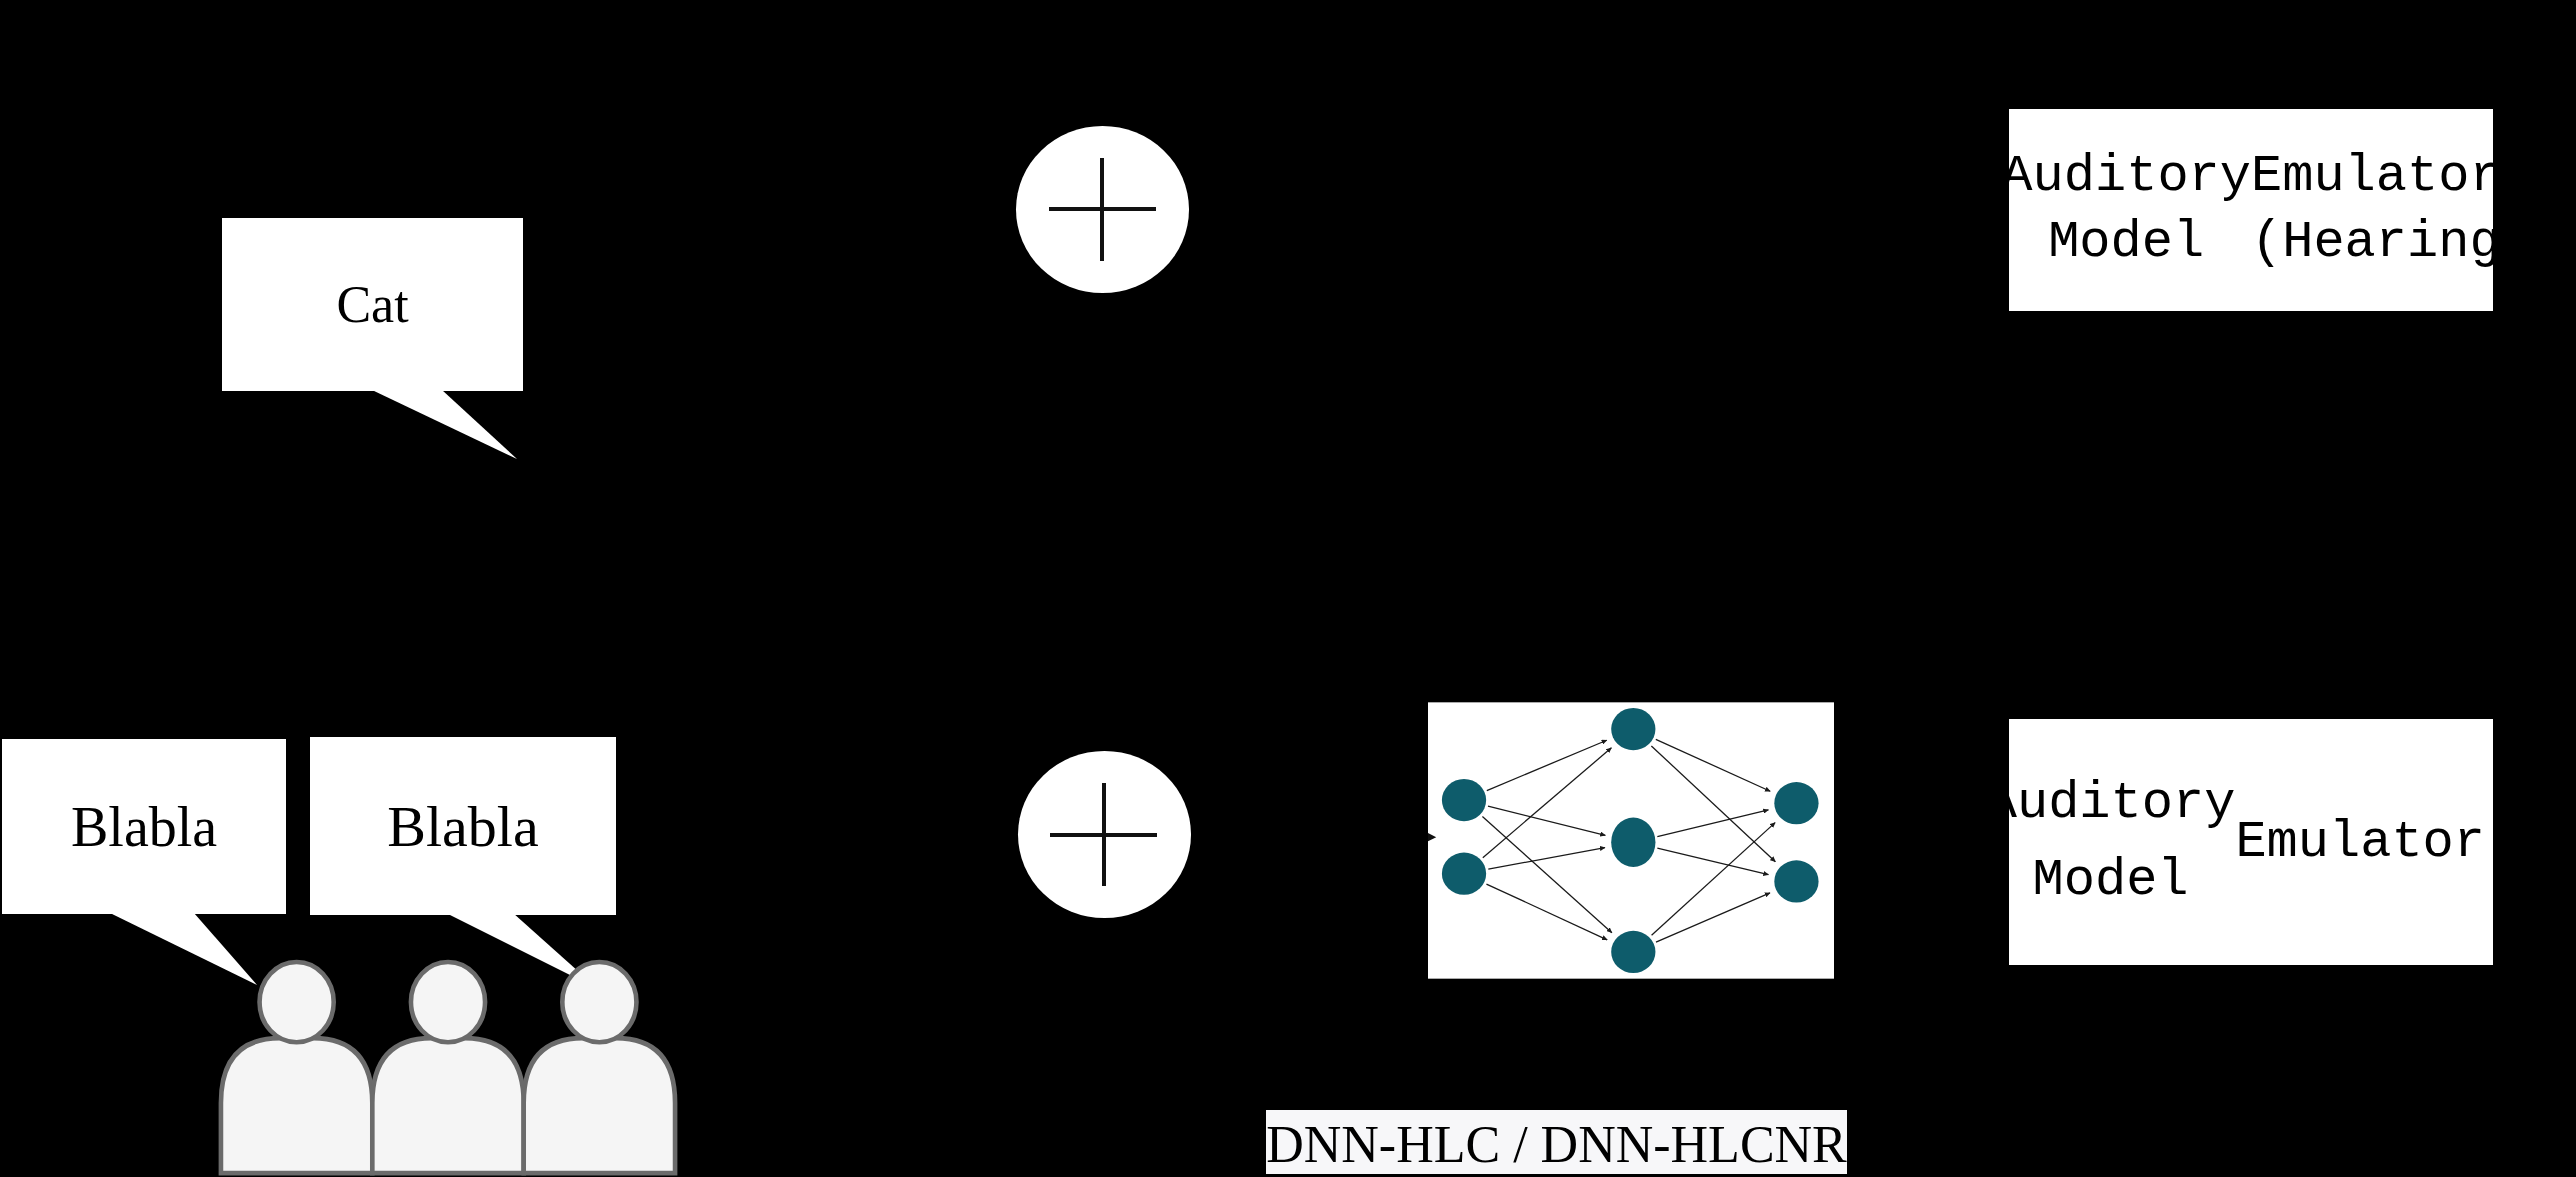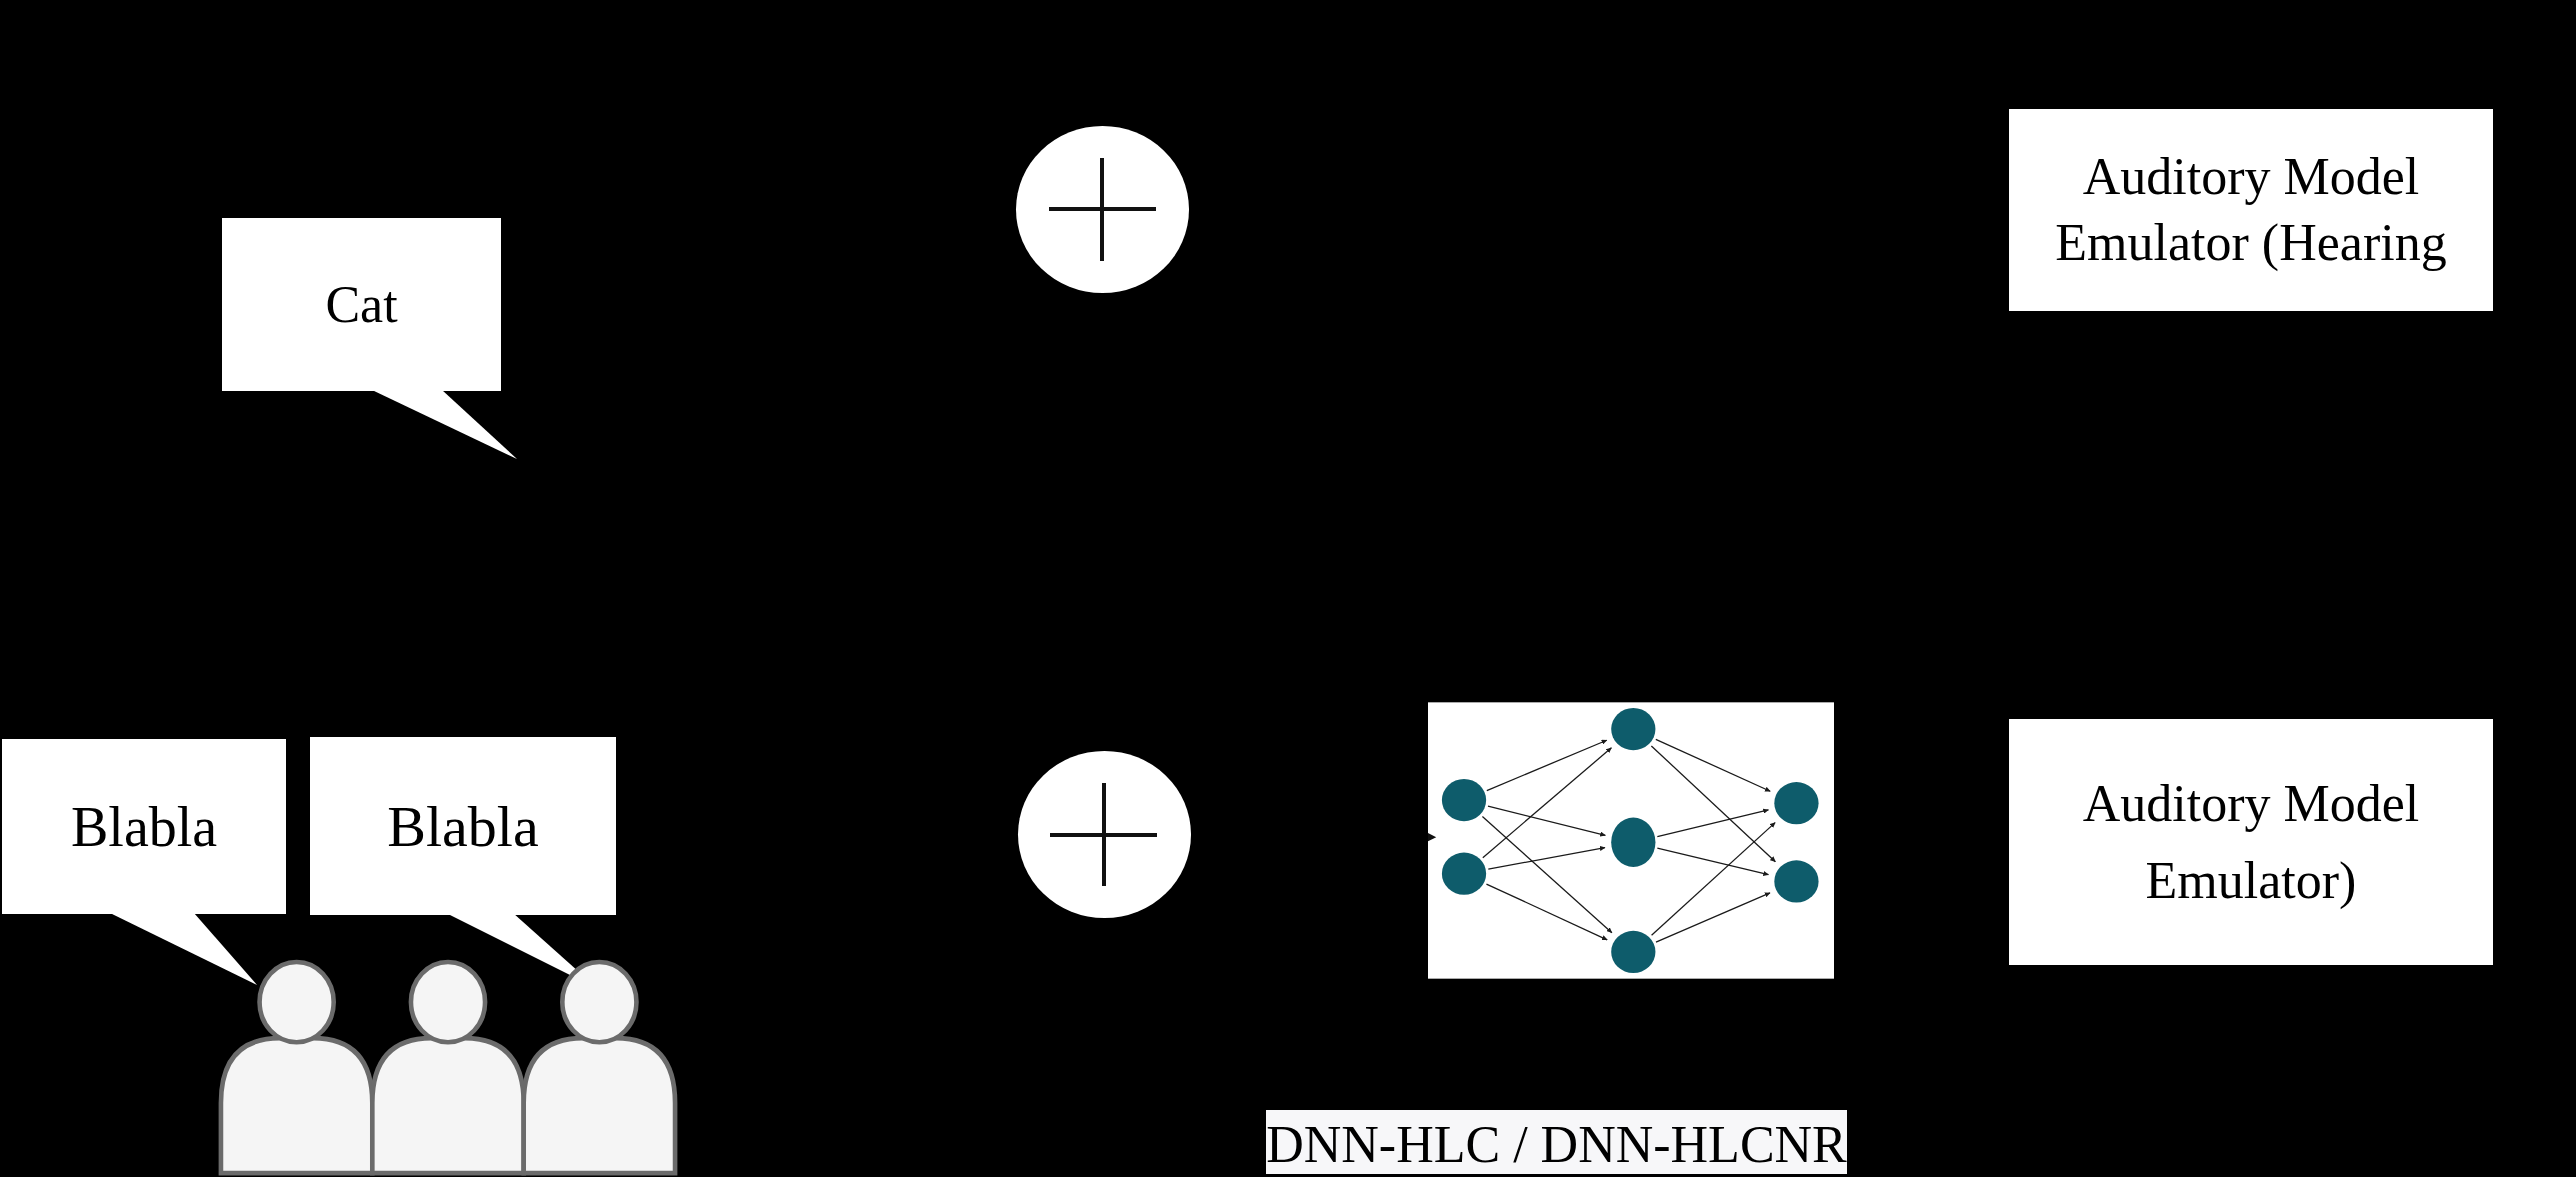--- a/index.html
+++ b/index.html
@@ -3,21 +3,21 @@
 <meta charset="utf-8">
 <style>
   html,body{margin:0;padding:0;background:#000;}
   .stage{position:relative;width:3768px;height:1177px;background:var(--bg,#000);
          overflow:hidden;font-family:"Liberation Serif", serif;color:var(--text,#000);}
   .abs{position:absolute;}
   .whitebox{background:var(--shape-fill,#fff);display:flex;align-items:center;justify-content:center;text-align:center;}
   .tail{background:var(--shape-fill,#fff);}
   .bubble-label{display:block;}
   
-  .cat-rect{left:222px;top:218px;width:279px;height:173px;font-size:52px;}
+  .cat-rect{left:222px;top:218px;width:301px;height:173px;font-size:52px;}
   .cat-tail{left:372px;top:390px;width:145px;height:69px;clip-path:polygon(0 0,70px 0,145px 69px);}
   .bla1-rect{left:2.1px;top:739px;width:284px;height:175px;font-size:56px;}
   .bla1-tail{left:110px;top:913px;width:147px;height:72px;clip-path:polygon(0 0,84px 0,147px 72px);}
   .bla2-rect{left:310px;top:737px;width:306px;height:178px;font-size:58px;}
   .bla2-tail{left:446px;top:913px;width:152px;height:76px;clip-path:polygon(0 0,67px 0,152px 76px);}
   
   .people{left:206px;top:956px;width:484px;height:222px;}
   .pbody,.phead{fill:var(--person-fill,#f5f5f5);stroke:var(--person-stroke,#6b6b6b);stroke-width:9px;}
   
   .mixer{background:var(--shape-fill,#fff);border-radius:50%;width:173px;height:167px;}
@@ -25,21 +25,21 @@
   .plusbar{background:#111;}
   .m1v{left:1100px;top:158px;width:3.6px;height:103px;}
   .m1h{left:1049px;top:207px;width:107px;height:3.6px;}
   .m2v{left:1102px;top:783px;width:3.6px;height:103px;}
   .m2h{left:1050px;top:833px;width:107px;height:3.6px;}
   
   .nn{left:1428px;top:702px;width:406px;height:277px;}
   .caption{left:1266px;top:1110px;width:581px;height:64px;background:var(--caption-bg,#f7f7f9);
            font-size:52px;display:flex;align-items:flex-end;justify-content:center;}
   
-  .aud{flex-direction:column;font-size:52px;}
+  .aud{flex-direction:row;font-size:52px;font-family:Liberation Mono, monospace;}
   .aud1{left:2009px;top:109px;width:484px;height:202px;line-height:66px;}
   .aud2{left:2009px;top:719px;width:484px;height:246px;line-height:77px;}
 </style>
 </head>
 <body>
 
 <div class="stage">
 
   <svg width="0" height="0" style="position:absolute" aria-hidden="true">
     <defs>

